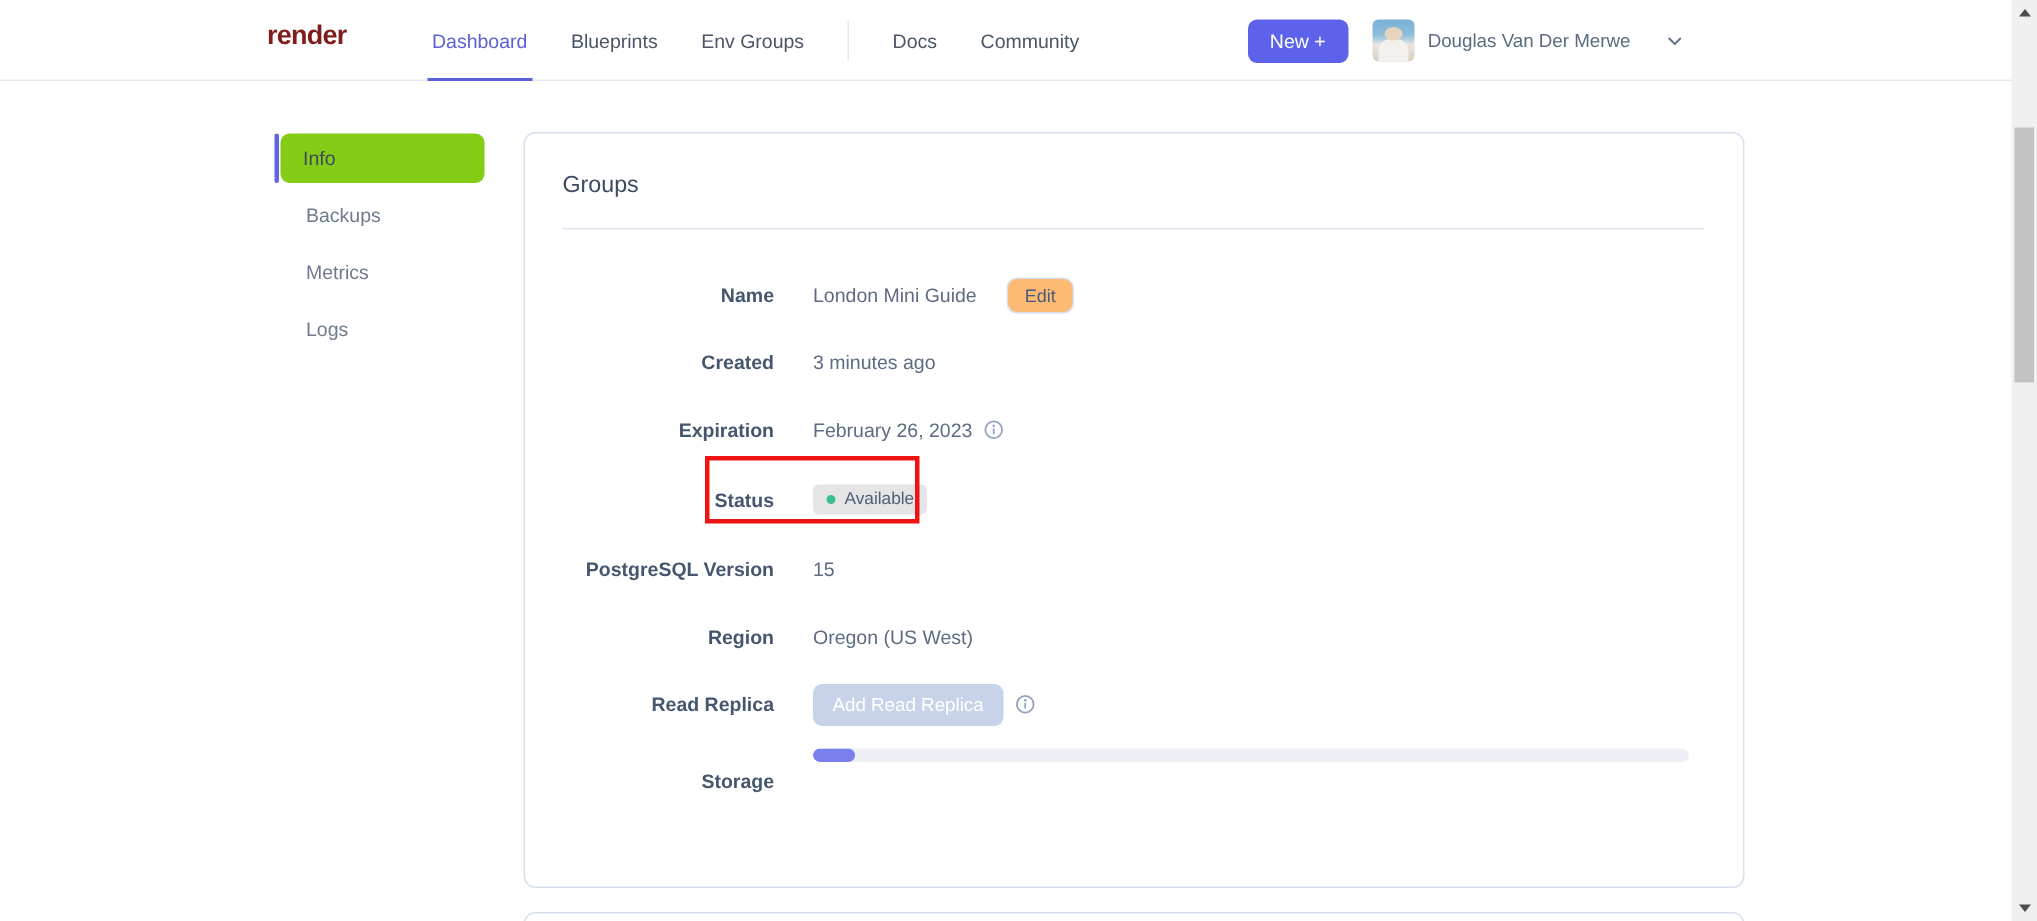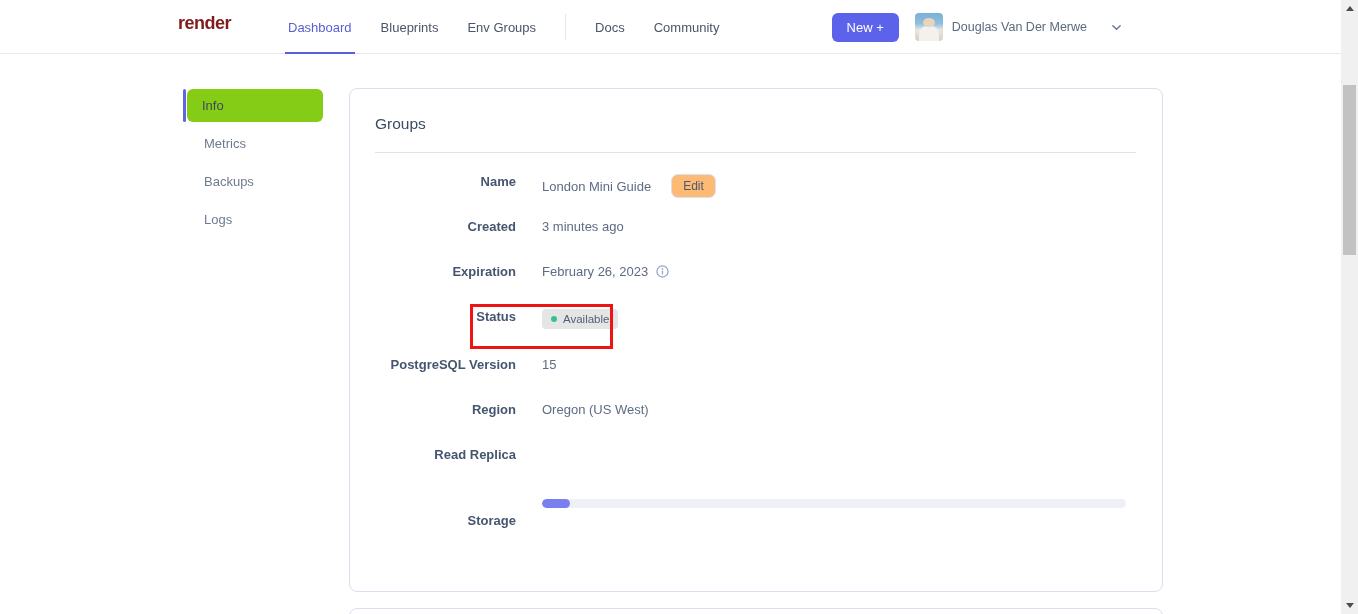--- a/index.html
+++ b/index.html
@@ -41,21 +41,21 @@
   .side-item.active { background:#84cc16; color:#3f4a59; margin-left:4px; padding-left:15px; }
   .side-bar-accent { position:absolute; left:-4px; top:0; width:3px; height:33px;
     background:#6065e0; border-radius:2px; }
 
   
   .card { position:absolute; left:349px; top:88px; width:814px; height:504px;
     background:#fff; border:1px solid #d8dfee; border-radius:8px; }
   .card-title { font-size:15.5px; color:#3c4b63; padding:26px 0 0 25px; }
   .card-divider { height:1px; background:#dde3ed; margin:19px 26px 0 25px; }
   .rows { padding-top:21px; }
-  .row { display:flex; align-items:flex-start; min-height:45px; }
+  .row { display:flex; align-items:center; min-height:45px; }
   .row.storage-row { min-height:60px; align-items:flex-start; padding-top:7px; }
   .row-label { width:166px; text-align:right; font-size:13px; font-weight:600;
     color:#45566f; flex-shrink:0; }
   .row-value { margin-left:26px; display:flex; align-items:center; font-size:13px;
     color:#5d6c83; }
   .edit-btn { margin-left:20px; background:#fdba74; border:1px solid #d9e0ee; border-radius:7px;
     font-size:12px; color:#4a5a74; padding:4px 11px; cursor:pointer;
     font-family:"Liberation Sans", sans-serif; }
   .info-icon { margin-left:8px; display:inline-flex; cursor:pointer; }
   .status-badge { background:#e5e5e5; border-radius:4px; padding:4px 9px;
@@ -116,24 +116,24 @@
     </svg>
   </div>
 </div>
 
 <div class="sidebar">
   <div class="side-item active">
     <span class="side-bar-accent"></span>
     <span>Info</span>
   </div>
   <div class="side-item">
+    <span>Backups</span>
+  </div>
+  <div class="side-item">
     <span>Metrics</span>
-  </div>
-  <div class="side-item">
-    <span>Backups</span>
   </div>
   <div class="side-item">
     <span>Logs</span>
   </div>
 </div>
 
 <div class="card">
   <div class="card-title">Groups</div>
   <div class="card-divider"></div>
 
@@ -187,20 +187,30 @@
 
     <div class="row">
       <div class="row-label">Region</div>
       <div class="row-value">
         <span>Oregon (US West)</span>
       </div>
     </div>
 
     <div class="row">
       <div class="row-label">Read Replica</div>
+      <div class="row-value">
+        <button class="disabled-btn" disabled="">Add Read Replica</button>
+        <span class="info-icon">
+          <svg width="13" height="13" viewBox="0 0 14 14">
+            <circle cx="7" cy="7" r="6" fill="none" stroke="#8fa3c0" stroke-width="1.3"></circle>
+            <circle cx="7" cy="4.2" r="0.9" fill="#8fa3c0"></circle>
+            <rect x="6.35" y="6" width="1.3" height="4.2" rx="0.6" fill="#8fa3c0"></rect>
+          </svg>
+        </span>
+      </div>
     </div>
 
     <div class="row storage-row">
       <div class="row-label" style="padding-top:14px;">Storage</div>
       <div class="storage-col">
         <div class="progress-track">
           <div class="progress-fill" style="width: 4.75%;"></div>
         </div>
       </div>
     </div>

